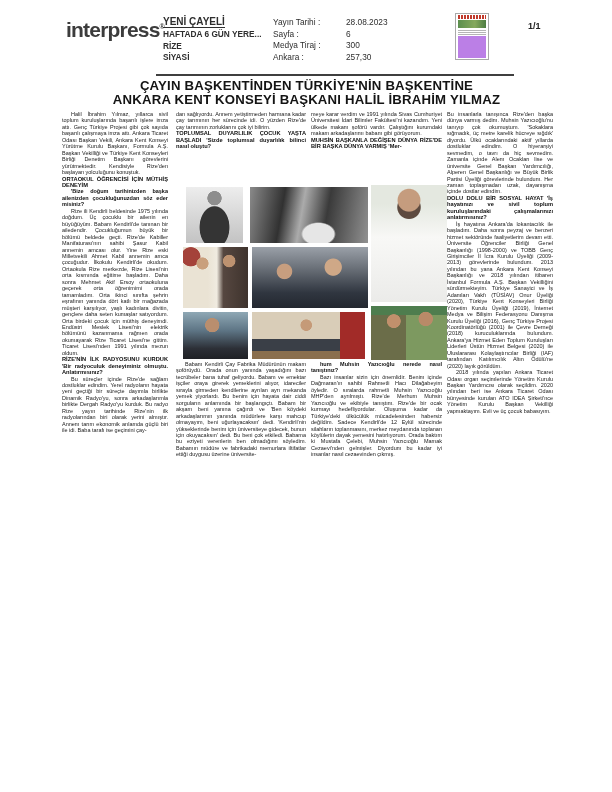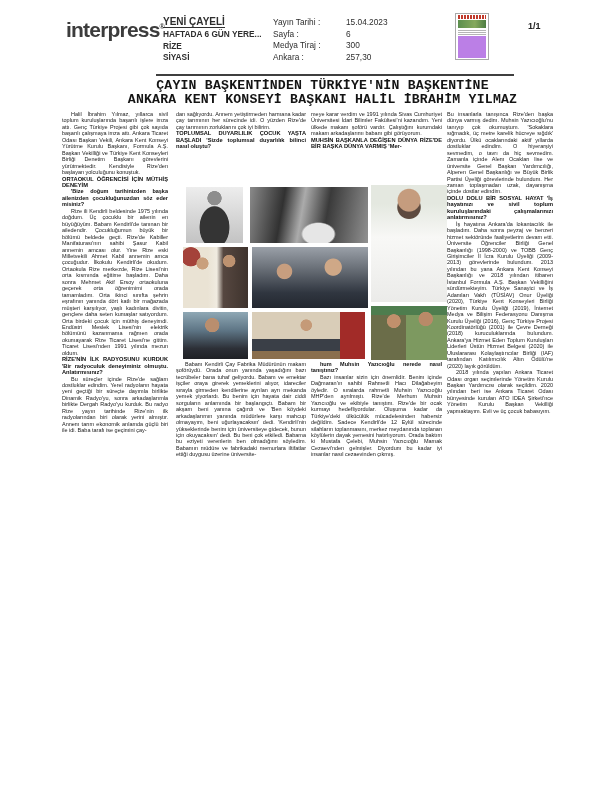--- a/index.html
+++ b/index.html
@@ -24,22 +24,22 @@
   .thumb-masthead{height:4px;margin:1px 2px 0 2px;
         background:repeating-linear-gradient(90deg,#c0392b 0 2px,rgba(0,0,0,0) 2px 3px);}
   .thumb-photo{height:8px;margin:1px 2px 0 2px;background:linear-gradient(90deg,#5c8f4e,#86a95e 60%,#4e7d43);}
   .thumb-lines{height:6px;margin:1px 2px 0 2px;
         background:repeating-linear-gradient(0deg,#b5b5b5 0 1px,rgba(0,0,0,0) 1px 2px);}
   .thumb-purple{flex:1;margin:1px 2px 1px 2px;background:#bb7fe6;}
 
   .rule{position:absolute;left:156px;top:74px;width:358px;height:2px;background:#3f3f3f;}
 
   
-  .headline{position:absolute;left:76px;top:79px;width:493px;text-align:center;
-        font-family:Liberation Mono, monospace;font-weight:bold;font-size:13.2px;
+  .headline{position:absolute;left:60px;top:79px;width:493px;text-align:center;
+        font-family:Liberation Sans, sans-serif;font-weight:bold;font-size:13.2px;
         line-height:14px;color:#141414;letter-spacing:0.2px;}
 
   
   .col{position:absolute;font-size:5.5px;line-height:6.45px;text-align:justify;
         overflow:hidden;color:#202020;}
   .col p{margin:0;}
   .para{text-indent:9px;}
   .subhead{font-weight:bold;font-size:5.7px;color:#0e0e0e;}
   .boldq{font-weight:bold;text-indent:9px;color:#0e0e0e;}
 
@@ -93,21 +93,21 @@
   <div class="logo"><span>interpress</span><span class="reg">®</span></div>
 
   <div class="source-block">
     <div><span class="source-name">YENİ ÇAYELİ</span></div>
     <div>HAFTADA 6 GÜN YERE...</div>
     <div>RİZE</div>
     <div>SİYASİ</div>
   </div>
 
   <div class="meta-block">
-    <div class="meta-row"><span class="lbl">Yayın Tarihi :</span><span>15.04.2023</span></div>
+    <div class="meta-row"><span class="lbl">Yayın Tarihi :</span><span>28.08.2023</span></div>
     <div class="meta-row"><span class="lbl">Sayfa :</span><span>6</span></div>
     <div class="meta-row"><span class="lbl">Medya Tiraj :</span><span>300</span></div>
     <div class="meta-row"><span class="lbl">Ankara :</span><span>257,30</span></div>
   </div>
 
   <div class="thumb" title="Gazete sayfası küçük önizlemesi">
     <div class="thumb-masthead"></div>
     <div class="thumb-photo"></div>
     <div class="thumb-lines"></div>
     <div class="thumb-purple"></div>

